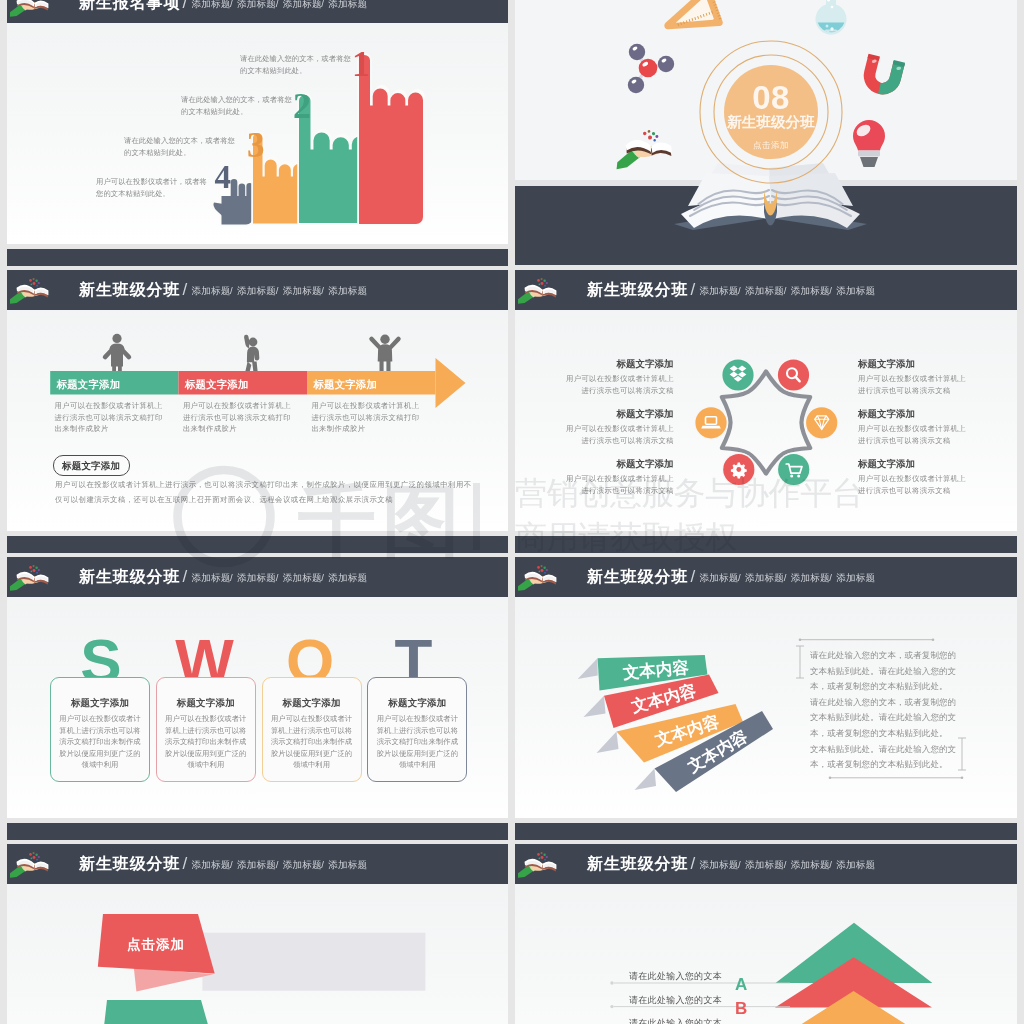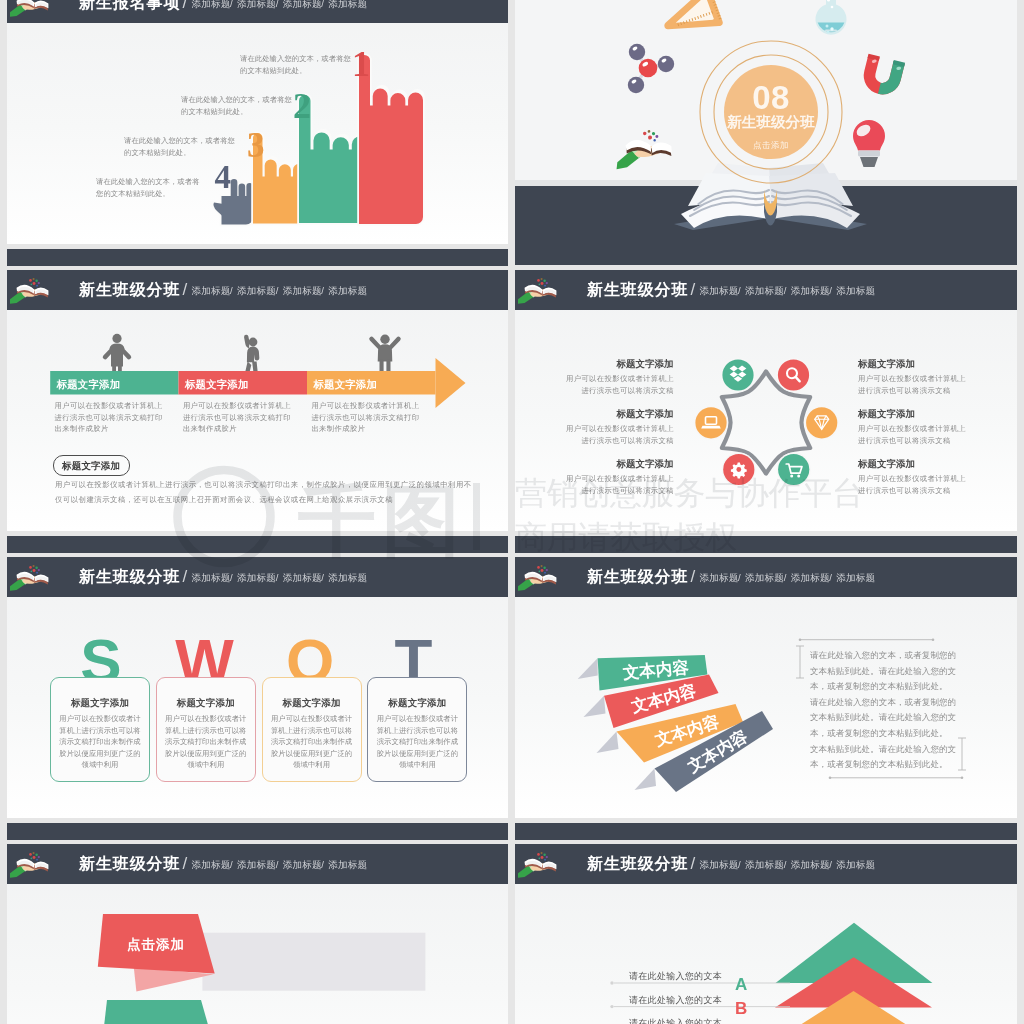--- a/index.html
+++ b/index.html
@@ -51,21 +51,21 @@
         <span class="hdr-sub" style="left:275.7px">添加标题</span>
         <span class="hdr-sub" style="left:314.3px">/</span>
         <span class="hdr-sub" style="left:321.3px">添加标题</span>
       </div>
       <div class="ctext" style="left:233.0px;top:70.0px;">请在此处输入您的文本，或者将您
 的文本粘贴到此处。</div>
       <div class="ctext" style="left:174.0px;top:111.0px;">请在此处输入您的文本，或者将您
 的文本粘贴到此处。</div>
       <div class="ctext" style="left:117.0px;top:152.0px;">请在此处输入您的文本，或者将您
 的文本粘贴到此处。</div>
-      <div class="ctext" style="left:89.0px;top:193.0px;">请在此处输入您的文本，或者将
+      <div class="ctext" style="left:89.0px;top:193.0px;">用户可以在投影仪或者计，或者将
 您的文本粘贴到此处。</div>
       <svg width="501" height="261" viewBox="0 0 501 261" style="position:absolute;left:0;top:0;">
         <g>
           <path d="M212.70 211.20 H224.30 L225.51 211.20 V195.71 A3.31 3.31 0 0 1 232.13 195.71 V211.20 L233.35 211.20 V200.21 A3.31 3.31 0 0 1 239.97 200.21 V211.20 L241.18 211.20 V199.71 A3.31 3.31 0 0 1 247.80 199.71 V211.20 L247.80 234.50 A8.80 8.80 0 0 1 239.00 243.30 H212.70 Z" fill="#fbfbfa"></path>
           <path d="M214.70 219.20 L203.40 217.70 Q201.40 221.20 206.40 226.20 L214.70 235.80 Z" fill="#fbfbfa"></path>
           <path d="M214.50 213.00 H222.50 L223.71 213.00 V199.31 A3.31 3.31 0 0 1 230.33 199.31 V213.00 L231.55 213.00 V203.81 A3.31 3.31 0 0 1 238.17 203.81 V213.00 L239.38 213.00 V203.31 A3.31 3.31 0 0 1 246.00 203.31 V213.00 L246.00 234.50 A7.00 7.00 0 0 1 239.00 241.50 H214.50 Z" fill="#697486"></path>
           <path d="M216.50 221.00 L207.00 219.50 Q205.00 223.00 210.00 228.00 L216.50 234.00 Z" fill="#697486"></path>
           <text x="207.5" y="205.1" font-family="Liberation Serif, serif" font-size="33" font-weight="bold" fill="#59637a">4</text>
         </g>
         <g>

